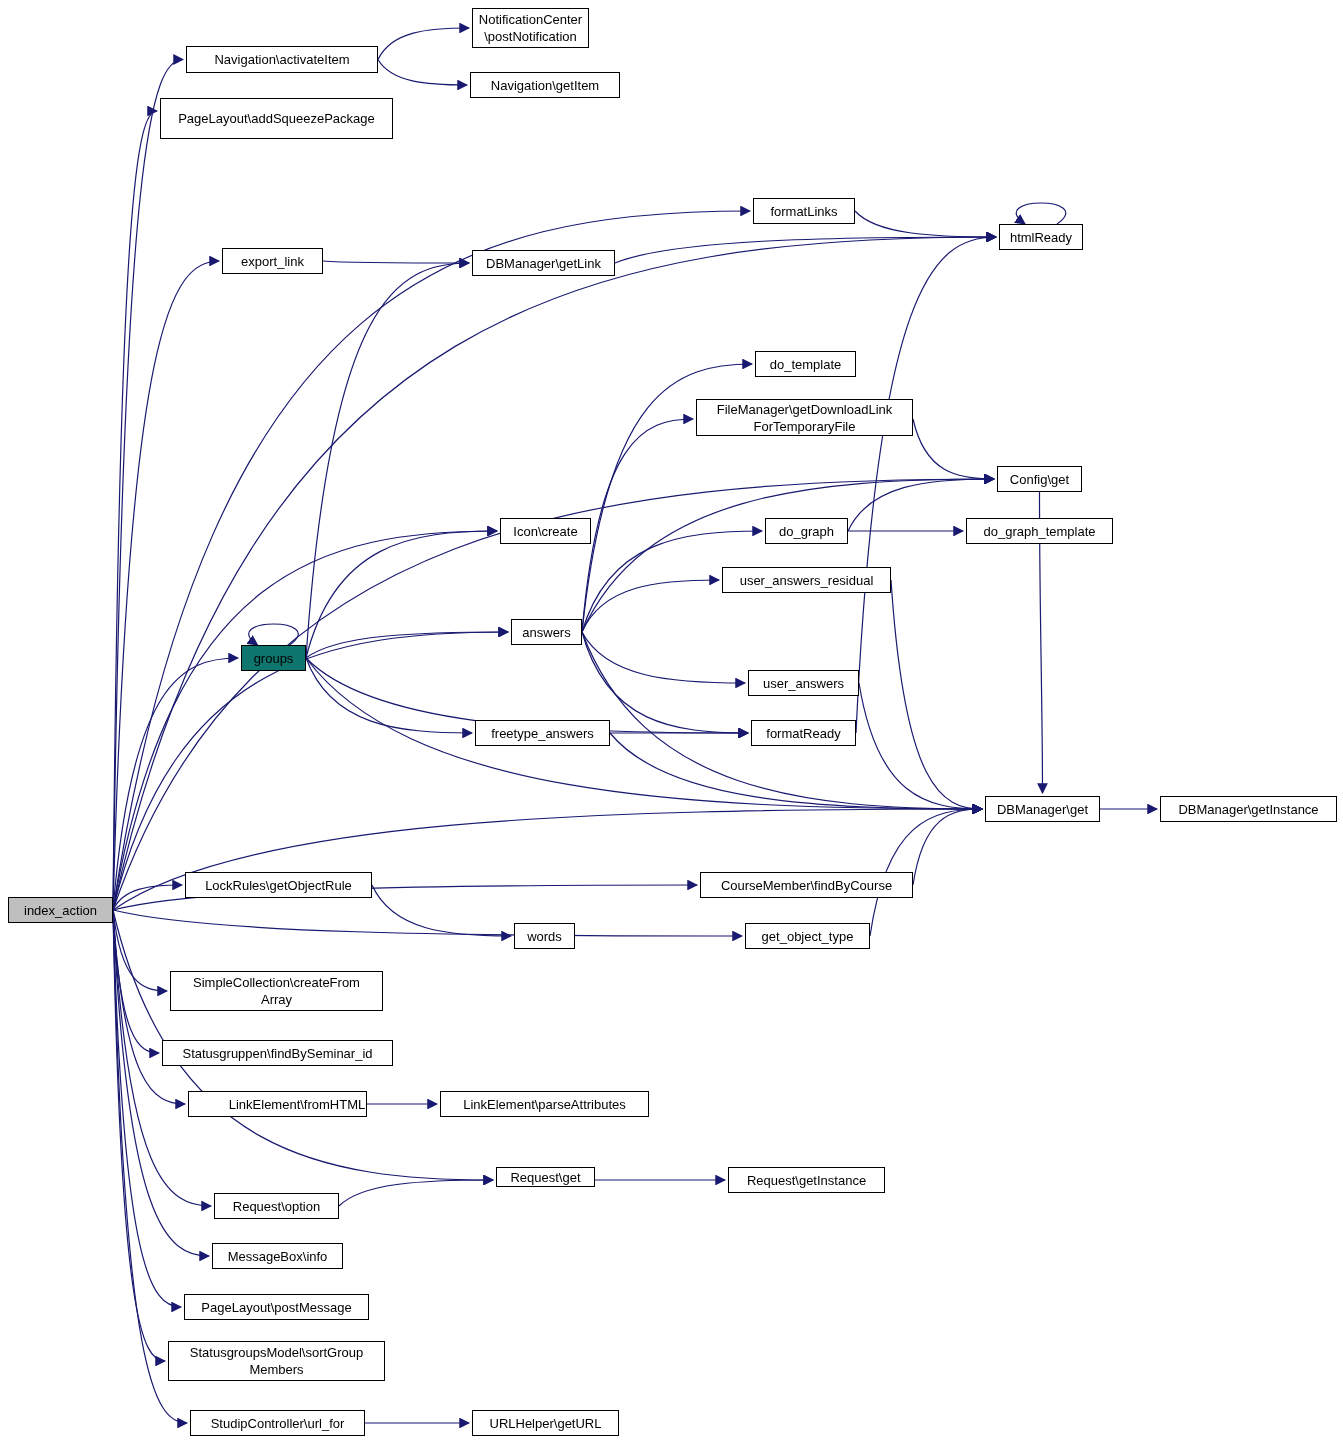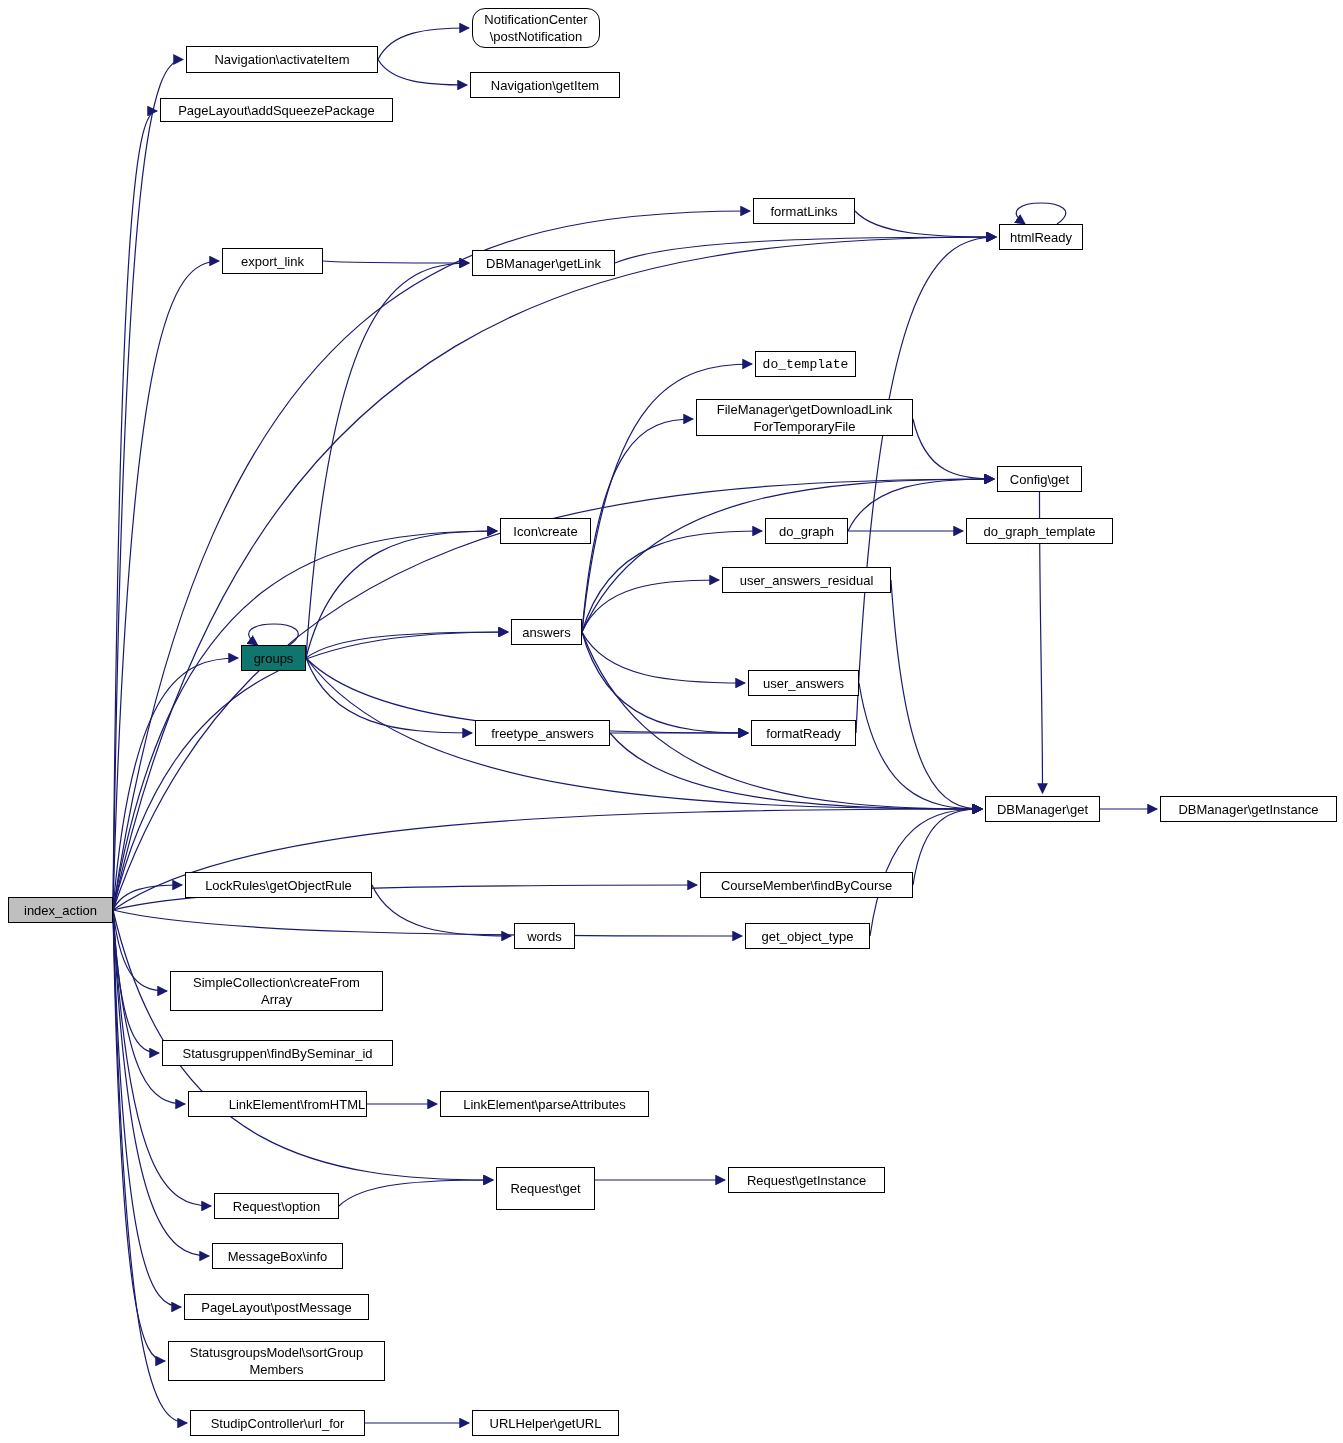--- a/index.html
+++ b/index.html
@@ -96,30 +96,30 @@
         <path d="M 913 885 C 923.35 816.6, 950.95 809, 982 809" class="edge-path" stroke="#191970" marker-end="url(#arrow)"></path>
         <path d="M 870 936 C 886.8 821.7, 931.6 809, 982 809" class="edge-path" stroke="#191970" marker-end="url(#arrow)"></path>
         <path d="M 372 885 C 392.85 930.9, 448.45 936, 511 936" class="edge-path" stroke="#191970" marker-end="url(#arrow)"></path>
         <path d="M 367 1104 C 377.5 1104, 405.5 1104, 437 1104" class="edge-path" stroke="#191970" marker-end="url(#arrow)"></path>
         <path d="M 339 1206 C 362.1 1182.6, 423.7 1180, 493 1180" class="edge-path" stroke="#191970" marker-end="url(#arrow)"></path>
         <path d="M 595 1180 C 614.5 1180, 666.5 1180, 725 1180" class="edge-path" stroke="#191970" marker-end="url(#arrow)"></path>
         <path d="M 365 1423 C 380.6 1423, 422.2 1423, 469 1423" class="edge-path" stroke="#191970" marker-end="url(#arrow)"></path>
       </g>
   </svg>
   <div>
-      <div class="node" style="left: 472px; top: 8px; width: 128px; height: 40px; background: rgb(255, 255, 255); border-color: rgb(0, 0, 0); color: rgb(0, 0, 0); border-radius: 13px;">NotificationCenter
+      <div class="node" style="left: 472px; top: 8px; width: 117px; height: 40px; background: rgb(255, 255, 255); border-color: rgb(0, 0, 0); color: rgb(0, 0, 0);">NotificationCenter
 \postNotification</div>
       <div class="node" style="left: 186px; top: 46px; width: 192px; height: 27px; background: rgb(255, 255, 255); border-color: rgb(0, 0, 0); color: rgb(0, 0, 0);">Navigation\activateItem</div>
       <div class="node" style="left: 470px; top: 72px; width: 150px; height: 26px; background: rgb(255, 255, 255); border-color: rgb(0, 0, 0); color: rgb(0, 0, 0);">Navigation\getItem</div>
-      <div class="node" style="left: 160px; top: 98px; width: 233px; height: 24px; background: rgb(255, 255, 255); border-color: rgb(0, 0, 0); color: rgb(0, 0, 0);">PageLayout\addSqueezePackage</div>
+      <div class="node" style="left: 160px; top: 98px; width: 233px; height: 41px; background: rgb(255, 255, 255); border-color: rgb(0, 0, 0); color: rgb(0, 0, 0);">PageLayout\addSqueezePackage</div>
       <div class="node" style="left: 753px; top: 198px; width: 102px; height: 26px; background: rgb(255, 255, 255); border-color: rgb(0, 0, 0); color: rgb(0, 0, 0);">formatLinks</div>
       <div class="node" style="left: 999px; top: 224px; width: 84px; height: 26px; background: rgb(255, 255, 255); border-color: rgb(0, 0, 0); color: rgb(0, 0, 0);">htmlReady</div>
       <div class="node" style="left: 222px; top: 248px; width: 101px; height: 26px; background: rgb(255, 255, 255); border-color: rgb(0, 0, 0); color: rgb(0, 0, 0);">export_link</div>
       <div class="node" style="left: 472px; top: 250px; width: 143px; height: 26px; background: rgb(255, 255, 255); border-color: rgb(0, 0, 0); color: rgb(0, 0, 0);">DBManager\getLink</div>
-      <div class="node" style="left: 755px; top: 351px; width: 101px; height: 26px; background: rgb(255, 255, 255); border-color: rgb(0, 0, 0); color: rgb(0, 0, 0); font-family: Liberation Mono, monospace;">do_template</div>
+      <div class="node" style="left: 755px; top: 351px; width: 101px; height: 26px; background: rgb(255, 255, 255); border-color: rgb(0, 0, 0); color: rgb(0, 0, 0);">do_template</div>
       <div class="node" style="left: 696px; top: 399px; width: 217px; height: 37px; background: rgb(255, 255, 255); border-color: rgb(0, 0, 0); color: rgb(0, 0, 0);">FileManager\getDownloadLink
 ForTemporaryFile</div>
       <div class="node" style="left: 997px; top: 466px; width: 85px; height: 26px; background: rgb(255, 255, 255); border-color: rgb(0, 0, 0); color: rgb(0, 0, 0);">Config\get</div>
       <div class="node" style="left: 765px; top: 518px; width: 83px; height: 26px; background: rgb(255, 255, 255); border-color: rgb(0, 0, 0); color: rgb(0, 0, 0);">do_graph</div>
       <div class="node" style="left: 966px; top: 518px; width: 147px; height: 26px; background: rgb(255, 255, 255); border-color: rgb(0, 0, 0); color: rgb(0, 0, 0);">do_graph_template</div>
       <div class="node" style="left: 500px; top: 518px; width: 91px; height: 26px; background: rgb(255, 255, 255); border-color: rgb(0, 0, 0); color: rgb(0, 0, 0);">Icon\create</div>
       <div class="node" style="left: 722px; top: 567px; width: 169px; height: 26px; background: rgb(255, 255, 255); border-color: rgb(0, 0, 0); color: rgb(0, 0, 0);">user_answers_residual</div>
       <div class="node" style="left: 511px; top: 619px; width: 71px; height: 26px; background: rgb(255, 255, 255); border-color: rgb(0, 0, 0); color: rgb(0, 0, 0);">answers</div>
       <div class="node" style="left: 241px; top: 645px; width: 65px; height: 26px; background: #0f766e; border-color: rgb(0, 0, 0); color: rgb(0, 0, 0);">groups</div>
       <div class="node" style="left: 748px; top: 670px; width: 111px; height: 26px; background: rgb(255, 255, 255); border-color: rgb(0, 0, 0); color: rgb(0, 0, 0);">user_answers</div>
@@ -130,21 +130,21 @@
       <div class="node" style="left: 700px; top: 872px; width: 213px; height: 26px; background: rgb(255, 255, 255); border-color: rgb(0, 0, 0); color: rgb(0, 0, 0);">CourseMember\findByCourse</div>
       <div class="node" style="left: 185px; top: 872px; width: 187px; height: 26px; background: rgb(255, 255, 255); border-color: rgb(0, 0, 0); color: rgb(0, 0, 0);">LockRules\getObjectRule</div>
       <div class="node focus" style="left: 8px; top: 897px; width: 105px; height: 26px; background: rgb(191, 191, 191); border-color: rgb(0, 0, 0); color: rgb(0, 0, 0);">index_action</div>
       <div class="node" style="left: 514px; top: 923px; width: 61px; height: 26px; background: rgb(255, 255, 255); border-color: rgb(0, 0, 0); color: rgb(0, 0, 0);">words</div>
       <div class="node" style="left: 745px; top: 923px; width: 125px; height: 26px; background: rgb(255, 255, 255); border-color: rgb(0, 0, 0); color: rgb(0, 0, 0);">get_object_type</div>
       <div class="node" style="left: 170px; top: 971px; width: 213px; height: 40px; background: rgb(255, 255, 255); border-color: rgb(0, 0, 0); color: rgb(0, 0, 0);">SimpleCollection\createFrom
 Array</div>
       <div class="node" style="left: 162px; top: 1040px; width: 231px; height: 26px; background: rgb(255, 255, 255); border-color: rgb(0, 0, 0); color: rgb(0, 0, 0);">Statusgruppen\findBySeminar_id</div>
       <div class="node" style="left: 188px; top: 1091px; width: 179px; height: 26px; background: rgb(255, 255, 255); border-color: rgb(0, 0, 0); color: rgb(0, 0, 0); padding-left: 39px;">LinkElement\fromHTML</div>
       <div class="node" style="left: 440px; top: 1091px; width: 209px; height: 26px; background: rgb(255, 255, 255); border-color: rgb(0, 0, 0); color: rgb(0, 0, 0);">LinkElement\parseAttributes</div>
-      <div class="node" style="left: 496px; top: 1167px; width: 99px; height: 43px; background: rgb(255, 255, 255); border-color: rgb(0, 0, 0); color: rgb(0, 0, 0);">Request\get</div>
+      <div class="node" style="left: 496px; top: 1167px; width: 99px; height: 20px; background: rgb(255, 255, 255); border-color: rgb(0, 0, 0); color: rgb(0, 0, 0);">Request\get</div>
       <div class="node" style="left: 728px; top: 1167px; width: 157px; height: 26px; background: rgb(255, 255, 255); border-color: rgb(0, 0, 0); color: rgb(0, 0, 0);">Request\getInstance</div>
       <div class="node" style="left: 214px; top: 1193px; width: 125px; height: 26px; background: rgb(255, 255, 255); border-color: rgb(0, 0, 0); color: rgb(0, 0, 0);">Request\option</div>
       <div class="node" style="left: 212px; top: 1243px; width: 131px; height: 26px; background: rgb(255, 255, 255); border-color: rgb(0, 0, 0); color: rgb(0, 0, 0);">MessageBox\info</div>
       <div class="node" style="left: 184px; top: 1294px; width: 185px; height: 26px; background: rgb(255, 255, 255); border-color: rgb(0, 0, 0); color: rgb(0, 0, 0);">PageLayout\postMessage</div>
       <div class="node" style="left: 168px; top: 1341px; width: 217px; height: 40px; background: rgb(255, 255, 255); border-color: rgb(0, 0, 0); color: rgb(0, 0, 0);">StatusgroupsModel\sortGroup
 Members</div>
       <div class="node" style="left: 190px; top: 1410px; width: 175px; height: 26px; background: rgb(255, 255, 255); border-color: rgb(0, 0, 0); color: rgb(0, 0, 0);">StudipController\url_for</div>
       <div class="node" style="left: 472px; top: 1410px; width: 147px; height: 26px; background: rgb(255, 255, 255); border-color: rgb(0, 0, 0); color: rgb(0, 0, 0);">URLHelper\getURL</div>
     </div>
 </div>

